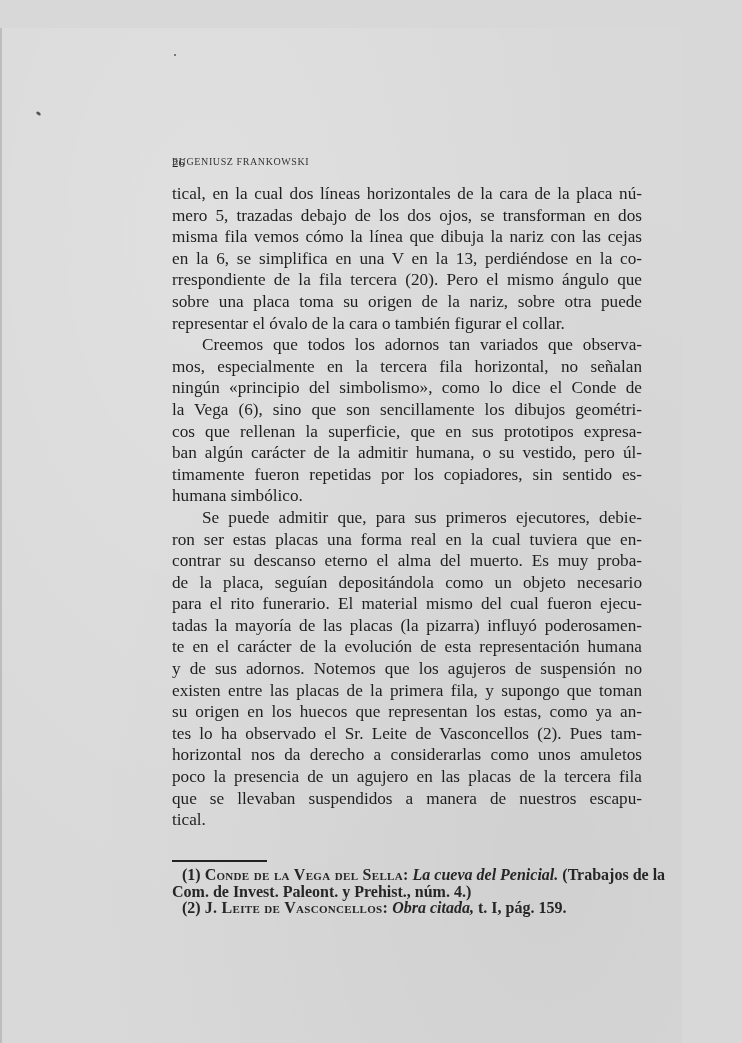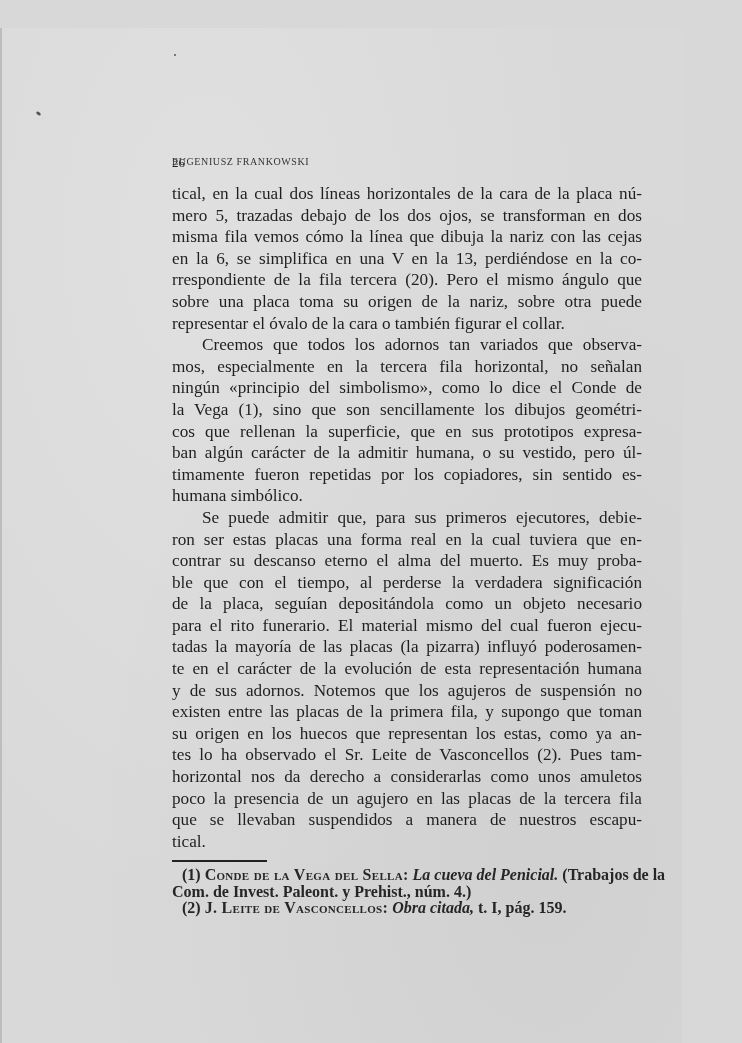--- a/index.html
+++ b/index.html
@@ -144,29 +144,28 @@
     <span class="line">tical, en la cual dos líneas horizontales de la cara de la placa nú-</span>
     <span class="line">mero 5, trazadas debajo de los dos ojos, se transforman en dos</span>
     <span class="line">misma fila vemos cómo la línea que dibuja la nariz con las cejas</span>
     <span class="line">en la 6, se simplifica en una V en la 13, perdiéndose en la co-</span>
     <span class="line">rrespondiente de la fila tercera (20). Pero el mismo ángulo que</span>
     <span class="line">sobre una placa toma su origen de la nariz, sobre otra puede</span>
     <span class="line last">representar el óvalo de la cara o también figurar el collar.</span>
     <span class="line indent">Creemos que todos los adornos tan variados que observa-</span>
     <span class="line">mos, especialmente en la tercera fila horizontal, no señalan</span>
     <span class="line">ningún «principio del simbolismo», como lo dice el Conde de</span>
-    <span class="line">la Vega (1), sino que son sencillamente los dibujos geométri-</span>
+    <span class="line">la Vega (6), sino que son sencillamente los dibujos geométri-</span>
     <span class="line">cos que rellenan la superficie, que en sus prototipos expresa-</span>
     <span class="line">ban algún carácter de la admitir humana, o su vestido, pero úl-</span>
     <span class="line">timamente fueron repetidas por los copiadores, sin sentido es-</span>
     <span class="line last">humana simbólico.</span>
     <span class="line indent">Se puede admitir que, para sus primeros ejecutores, debie-</span>
     <span class="line">ron ser estas placas una forma real en la cual tuviera que en-</span>
     <span class="line">contrar su descanso eterno el alma del muerto. Es muy proba-</span>
-    <span class="line">ble que con el tiempo, al perderse la verdadera significación</span>
     <span class="line">de la placa, seguían depositándola como un objeto necesario</span>
     <span class="line">para el rito funerario. El material mismo del cual fueron ejecu-</span>
     <span class="line">tadas la mayoría de las placas (la pizarra) influyó poderosamen-</span>
     <span class="line">te en el carácter de la evolución de esta representación humana</span>
     <span class="line">y de sus adornos. Notemos que los agujeros de suspensión no</span>
     <span class="line">existen entre las placas de la primera fila, y supongo que toman</span>
     <span class="line">su origen en los huecos que representan los estas, como ya an-</span>
     <span class="line">tes lo ha observado el Sr. Leite de Vasconcellos (2). Pues tam-</span>
     <span class="line">horizontal nos da derecho a considerarlas como unos amuletos</span>
     <span class="line">poco la presencia de un agujero en las placas de la tercera fila</span>

